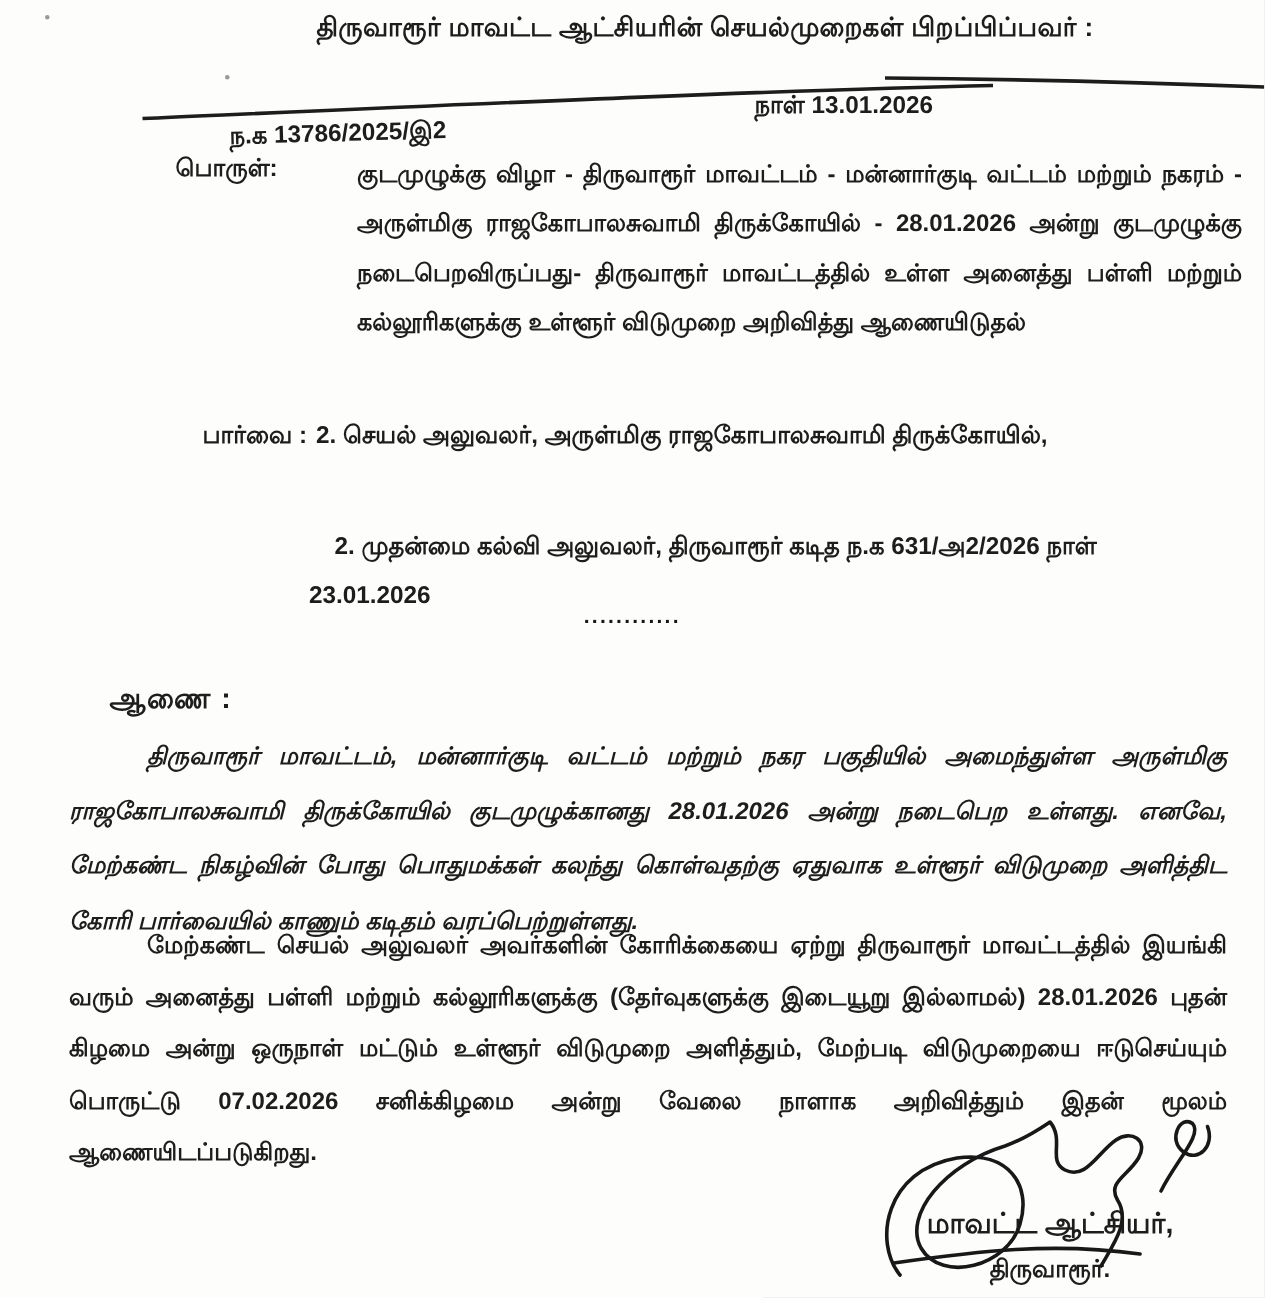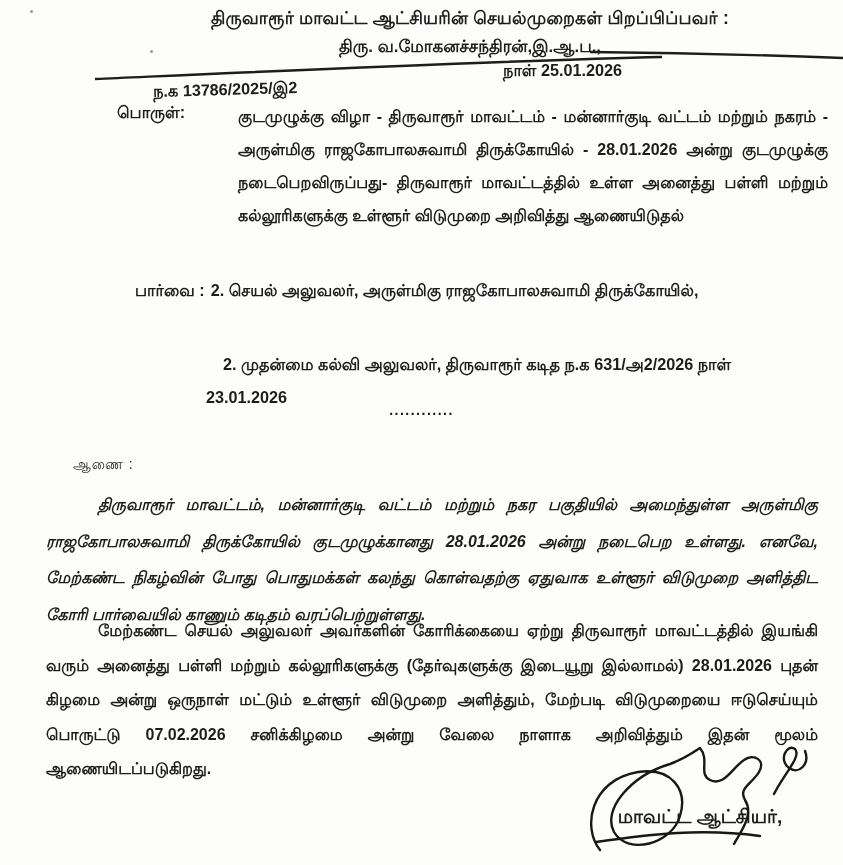--- a/index.html
+++ b/index.html
@@ -38,51 +38,50 @@
   }
   .ref-line1 { left:135px; top:281px; font-size:16.2px; font-weight:600; white-space:nowrap; }
   .ref-line1 .lbl { font-weight:700; margin-right:6px; }
   .ref-line2 { left:213px; top:312px; font-size:16.2px; font-weight:600; white-space:nowrap; }
   .ref-line3 { left:200px; top:355px; font-size:16.2px; font-weight:600; white-space:nowrap;margin-left:23px; }
   .ref-line4 { left:206px; top:388px; font-size:16.2px; font-weight:600; }
   .dots {
     left:0; top:402px; width:843px; text-align:center;
     font-size:14px; font-weight:700; letter-spacing:1.5px; color:#161616;
   }
-  .order-heading { left:73px; top:456px; font-size:14px; font-weight:400; letter-spacing:1px; }
+  .order-heading { left:73px; top:456px; font-size:19px; font-weight:700; letter-spacing:1px; }
   .para {
     left:46px; width:772px;
     font-size:16px; font-weight:600;
     text-align:justify; text-indent:52px;
     margin:0;
   }
   .para1 { top:487px; line-height:36.5px;font-style:italic; }
   .para2 { top:614px; line-height:34.5px; }
   .sig-svg { left:552px; top:738px; width:270px; height:128px; pointer-events:none; }
   .sig-line1 { left:600px; top:806px; width:200px; text-align:center; font-size:19px; font-weight:600; }
   .sig-line2 { left:600px; top:837px; width:200px; text-align:center; font-size:16.2px; font-weight:600; }
   .speck { position:absolute; background:#9a9a9a; border-radius:50%; }
 </style>
 </head>
 <body>
 
 <div class="page">
 
   <div class="abs title">திருவாரூர் மாவட்ட ஆட்சியரின் செயல்முறைகள் பிறப்பிப்பவர் :</div>
 
-  <div class="abs officer">திரு. வ.மோகனச்சந்திரன்,இ.ஆ.ப.,</div>
 
   <svg class="abs rule-svg" viewBox="0 0 843 110" xmlns="http://www.w3.org/2000/svg">
     <path d="M95,79 C300,70 520,60 662,57" stroke="#1d1d1d" stroke-width="2.4" fill="none"></path>
     <path d="M590,52 C700,53 790,56 843,58" stroke="#1d1d1d" stroke-width="2.4" fill="none"></path>
   </svg>
 
   <div class="abs refno">ந.க 13786/2025/இ2</div>
 
-  <div class="abs date">நாள் 25.01.2026</div>
+  <div class="abs date">நாள் 13.01.2026</div>
 
   <div class="abs subj-label">பொருள்:</div>
 
   <div class="abs subj-text">குடமுழுக்கு விழா - திருவாரூர் மாவட்டம் - மன்னார்குடி வட்டம் மற்றும் நகரம் - அருள்மிகு ராஜகோபாலசுவாமி திருக்கோயில் - 28.01.2026 அன்று குடமுழுக்கு நடைபெறவிருப்பது- திருவாரூர் மாவட்டத்தில் உள்ள அனைத்து பள்ளி மற்றும் கல்லூரிகளுக்கு உள்ளூர் விடுமுறை அறிவித்து ஆணையிடுதல்</div>
 
   <div class="abs ref-line1">
     <span class="lbl">பார்வை :</span><span>2. செயல் அலுவலர், அருள்மிகு ராஜகோபாலசுவாமி திருக்கோயில்,</span>
   </div>
 
 
@@ -93,20 +92,21 @@
   <div class="abs dots">............</div>
 
   <div class="abs order-heading">ஆணை :</div>
 
   <p class="abs para para1">திருவாரூர் மாவட்டம், மன்னார்குடி வட்டம் மற்றும் நகர பகுதியில் அமைந்துள்ள அருள்மிகு ராஜகோபாலசுவாமி திருக்கோயில் குடமுழுக்கானது 28.01.2026 அன்று நடைபெற உள்ளது. எனவே, மேற்கண்ட நிகழ்வின் போது பொதுமக்கள் கலந்து கொள்வதற்கு ஏதுவாக உள்ளூர் விடுமுறை அளித்திட கோரி பார்வையில் காணும் கடிதம் வரப்பெற்றுள்ளது.</p>
 
   <p class="abs para para2">மேற்கண்ட செயல் அலுவலர் அவர்களின் கோரிக்கையை ஏற்று திருவாரூர் மாவட்டத்தில் இயங்கி வரும் அனைத்து பள்ளி மற்றும் கல்லூரிகளுக்கு (தேர்வுகளுக்கு இடையூறு இல்லாமல்) 28.01.2026 புதன் கிழமை அன்று ஒருநாள் மட்டும் உள்ளூர் விடுமுறை அளித்தும், மேற்படி விடுமுறையை ஈடுசெய்யும் பொருட்டு 07.02.2026 சனிக்கிழமை அன்று வேலை நாளாக அறிவித்தும் இதன் மூலம் ஆணையிடப்படுகிறது.</p>
 
   <div class="abs sig-line1">மாவட்ட ஆட்சியர்,</div>
 
+  <div class="abs sig-line2">திருவாரூர்.</div>
 
   <svg class="abs sig-svg" viewBox="0 0 270 128" xmlns="http://www.w3.org/2000/svg">
     <g stroke="#181818" stroke-width="2.4" fill="none" stroke-linecap="round" stroke-linejoin="round">
       <path d="M48,112 C30,90 38,42 86,34 C120,29 136,52 128,78 C120,106 76,118 62,94 C50,72 78,38 118,26 C132,21 142,14 148,10 C158,22 146,36 158,42 C172,49 180,30 192,22 C202,15 214,22 207,34 C200,46 186,50 193,62 C202,76 190,92 182,106"></path>
       <path d="M222,56 C232,36 250,18 243,11 C235,5 226,22 237,30 C247,37 258,26 253,13"></path>
       <path d="M44,104 C100,96 150,90 208,98"></path>
     </g>
   </svg>
 
   <div class="speck" style="left:30px; top:10px; width:3px; height:3px;"></div>

